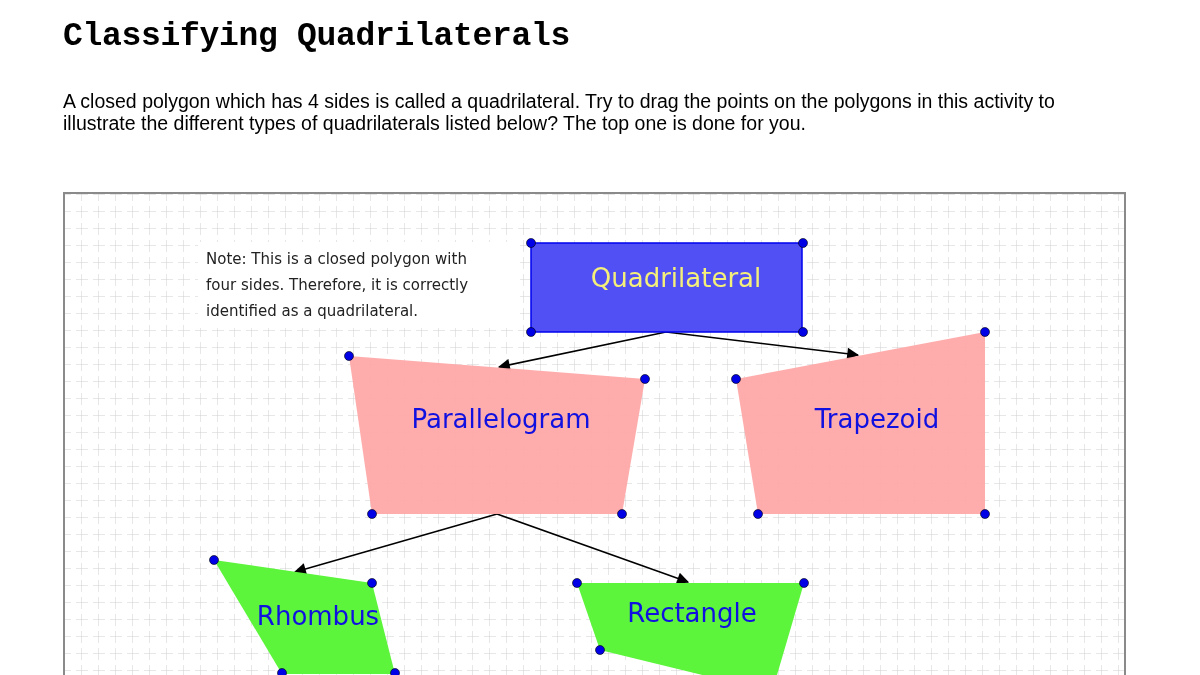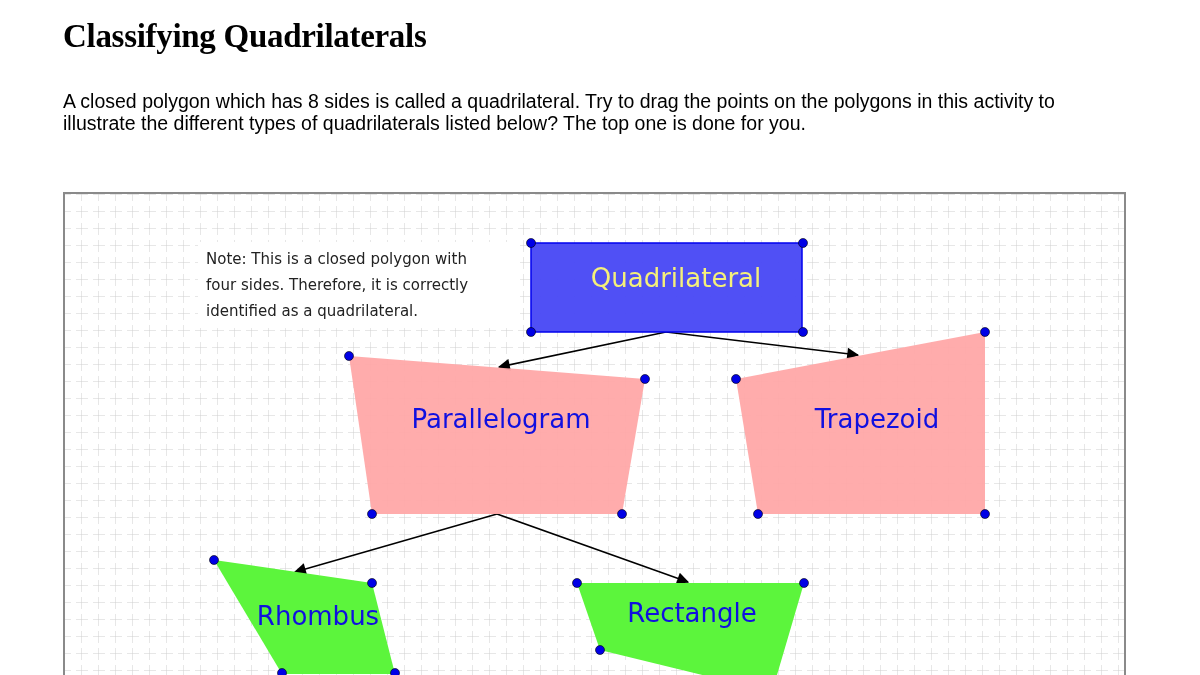--- a/index.html
+++ b/index.html
@@ -1,38 +1,38 @@
 <!DOCTYPE html>
 <html><head>
 <meta charset="utf-8">
 <style>
   html, body { margin: 0; padding: 0; background: #ffffff; }
   body { width: 1200px; height: 675px; overflow: hidden; position: relative; font-family: "Liberation Sans", sans-serif; }
   .page-title {
     position: absolute; left: 63px; top: 18px; margin: 0;
-    font-family: Liberation Serif, serif; font-weight: bold; font-size: 33px; color: #000;
+    font-family: Liberation Mono, monospace; font-weight: bold; font-size: 33px; color: #000;
     letter-spacing: -0.3px;
   }
   .intro {
     position: absolute; left: 63px; top: 90px; width: 1060px; margin: 0;
     font-family: "Liberation Sans", sans-serif; font-size: 19.5px; line-height: 22px; color: #000;
   }
   .applet {
     position: absolute; left: 63px; top: 192px; width: 1063px; height: 490px;
     border: 2px solid #8a8a8a; border-bottom: none; box-sizing: border-box; overflow: hidden; background: #fff;
   }
   .applet svg { position: absolute; left: -63px; top: -192px; }
   .poly-label { font-family: "DejaVu Sans", sans-serif; font-size: 26px; }
   .note-text { font-family: "DejaVu Sans", sans-serif; font-size: 15px; fill: #222; }
 </style>
 </head>
 <body>
 
 <h1 class="page-title">Classifying Quadrilaterals</h1>
-<p class="intro">A closed polygon which has 8 sides is called a quadrilateral. Try to drag the points on the polygons in this activity to illustrate the different types of quadrilaterals listed below? The top one is done for you.</p>
+<p class="intro">A closed polygon which has 4 sides is called a quadrilateral. Try to drag the points on the polygons in this activity to illustrate the different types of quadrilaterals listed below? The top one is done for you.</p>
 
 <div class="applet">
   <svg width="1200" height="675" viewBox="0 0 1200 675" xmlns="http://www.w3.org/2000/svg">
     <defs>
       <pattern id="minor" x="63" y="193" width="17" height="17" patternUnits="userSpaceOnUse">
         <path d="M 17 0 L 17 17 M 0 17 L 17 17" stroke="#cfcfcf" stroke-width="1" stroke-dasharray="6 5" fill="none"></path>
       </pattern>
       <marker id="arrow" viewBox="0 0 10 10" refX="9" refY="5" markerWidth="10" markerHeight="8" orient="auto-start-reverse">
         <path d="M 0 0 L 10 5 L 0 10 z" fill="#000"></path>
       </marker>

